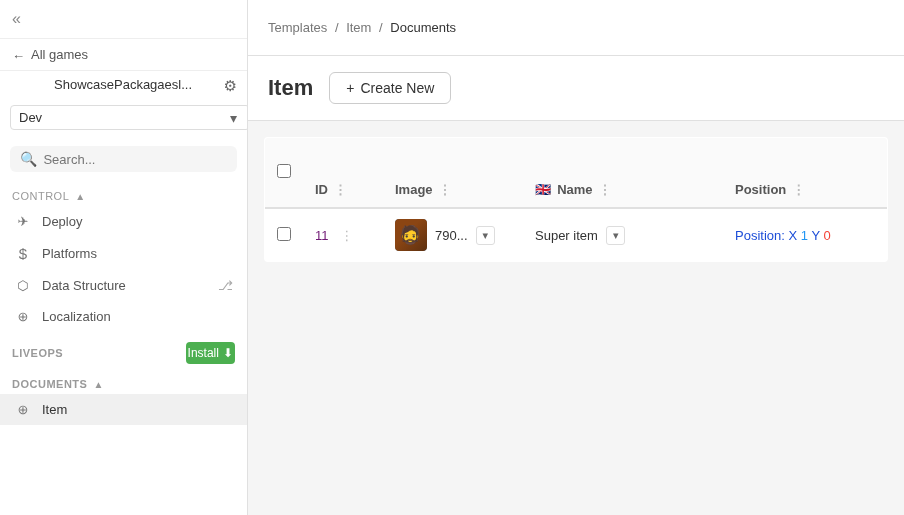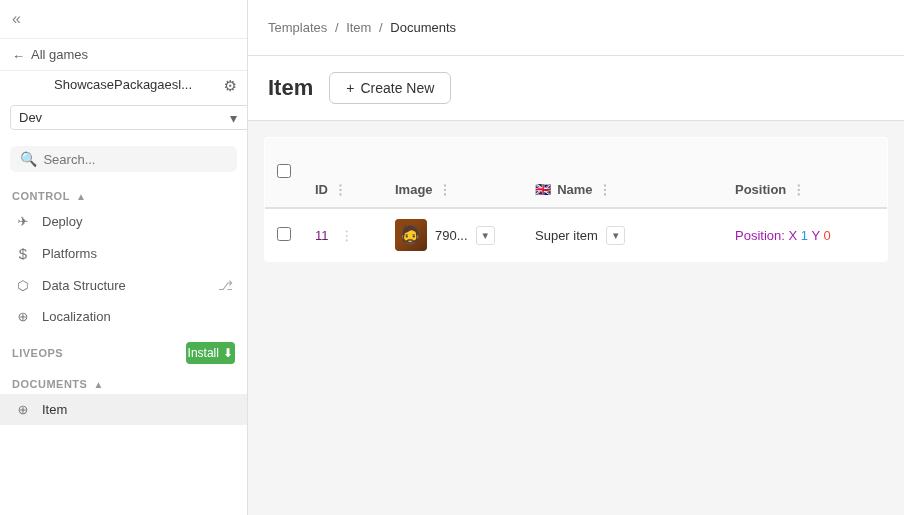--- a/index.html
+++ b/index.html
@@ -20,21 +20,21 @@
     .gear-btn { background: none; border: none; cursor: pointer; color: #666; font-size: 15px; }
 
     .env-row { display: flex; align-items: center; padding: 4px 10px 8px; }
     .env-select { flex: 1; background: none; border: 1px solid #ddd; border-radius: 4px; padding: 4px 8px; font-size: 13px; color: #333; appearance: none; cursor: pointer; }
     .env-chevron { margin-left: -20px; pointer-events: none; color: #666; }
 
     .search-row { padding: 8px 10px; }
     .search-box { display: flex; align-items: center; gap: 6px; background: #f5f5f5; border-radius: 6px; padding: 5px 10px; }
     .search-input { border: none; background: none; outline: none; font-size: 13px; color: #333; width: 100%; }
 
-    .section-label { font-size: 11px; font-weight: 700; color: #999; letter-spacing: 0.5px; padding: 10px 12px 4px; text-transform: uppercase; display: flex; align-items: center; gap: 6px; }
+    .section-label { font-size: 11px; font-weight: 400; color: #999; letter-spacing: 0.5px; padding: 10px 12px 4px; text-transform: uppercase; display: flex; align-items: center; gap: 6px; }
     .section-label .chevron { font-size: 10px; }
 
     .nav-item { display: flex; align-items: center; gap: 10px; padding: 8px 14px; color: #555; cursor: pointer; font-size: 13px; }
     .nav-item .nav-icon { width: 18px; text-align: center; color: #777; }
     .nav-item .share-icon { margin-left: auto; color: #aaa; }
 
     .liveops-row { display: flex; align-items: center; justify-content: space-between; padding: 10px 12px 4px; }
     .liveops-label { font-size: 11px; font-weight: 700; color: #999; letter-spacing: 0.5px; text-transform: uppercase; }
     .install-btn { background: #4caf50; color: #fff; border: none; border-radius: 4px; padding: 4px 2px; font-size: 12px; cursor: pointer; display: flex; align-items: center; gap: 4px; }
 
@@ -74,21 +74,21 @@
 
     .image-cell { display: flex; align-items: center; gap: 8px; }
     .thumb { width: 32px; height: 32px; border-radius: 4px; background: #666; overflow: hidden; }
     .image-text { color: #333; }
     .dropdown-btn { background: none; border: 1px solid #ddd; border-radius: 3px; padding: 2px 6px; cursor: pointer; font-size: 11px; color: #666; }
 
     .name-cell { display: flex; align-items: center; gap: 8px; }
     .name-text { color: #333; }
     .name-dropdown { background: none; border: 1px solid #ddd; border-radius: 3px; padding: 2px 6px; cursor: pointer; font-size: 11px; color: #666; }
 
-    .position-cell { color: #a21caf; }
+    .position-cell { color: #1d4ed8; }
     .pos-blue { color: #2196f3; font-weight: 500; }
     .pos-red { color: #f44336; font-weight: 500; }
 
     .checkbox { width: 14px; height: 14px; cursor: pointer; }
 
     .thumb-face {
       width: 32px; height: 32px; background: linear-gradient(135deg, #8B4513 40%, #5d3010 100%);
       border-radius: 4px; display: flex; align-items: center; justify-content: center;
       font-size: 18px;
     }

